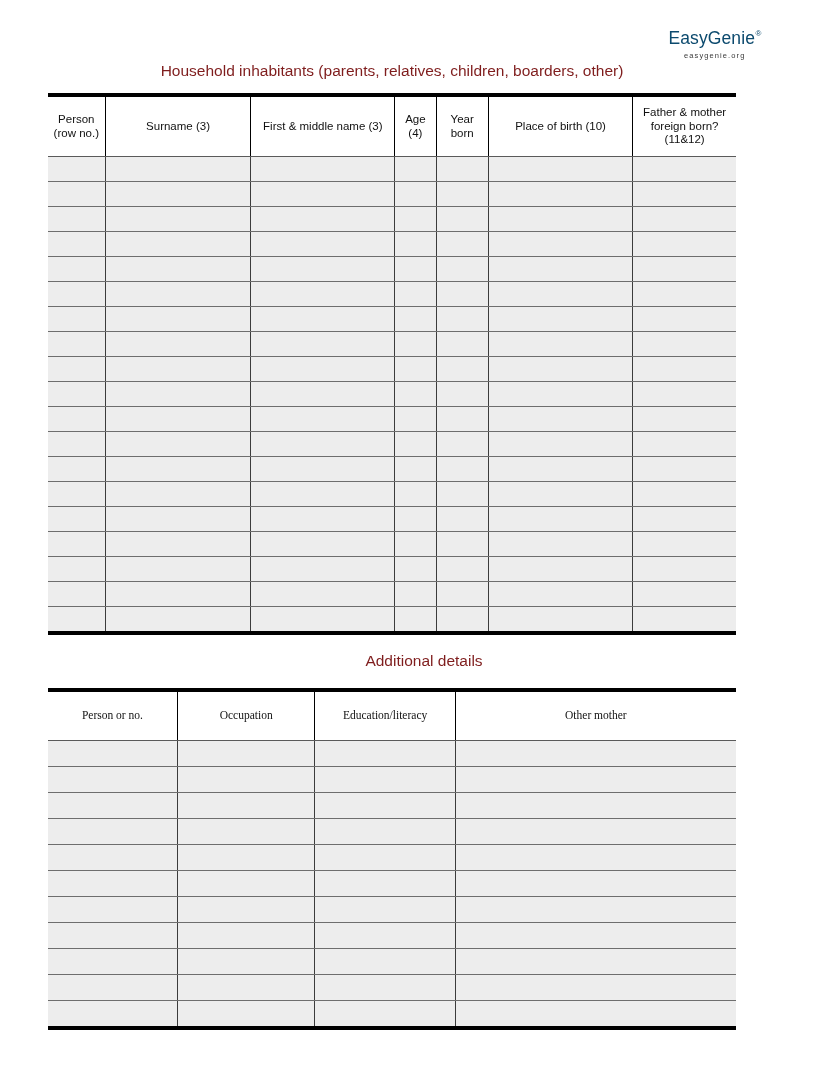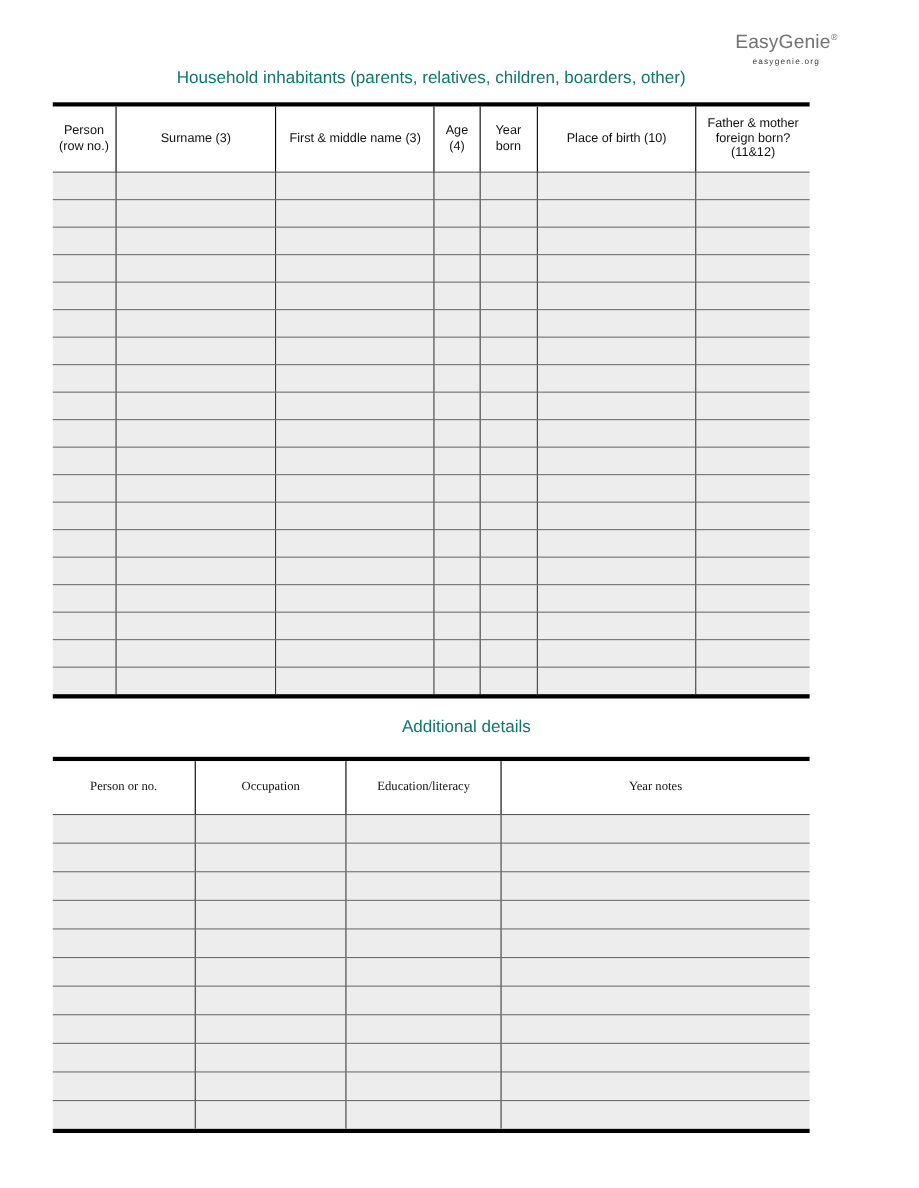--- a/index.html
+++ b/index.html
@@ -20,21 +20,21 @@
   .brand {
     position: absolute;
     top: 30px;
     right: 74px;
     text-align: center;
     line-height: 1;
   }
   .brand-name {
     font-size: 17.5px;
     letter-spacing: 0.1px;
-    color: #737373;
+    color: #0c4a6e;
     display: inline-block;
     position: relative;
   }
   .brand-reg {
     font-size: 8px;
     vertical-align: super;
     position: relative;
     top: -1px;
     left: 0.5px;
   }
@@ -45,21 +45,21 @@
     margin-top: 4px;
   }
 
   
   .section-title {
     position: absolute;
     left: 0;
     width: 784px;
     text-align: center;
     font-size: 15.5px;
-    color: #0f766e;
+    color: #7f1d1d;
     white-space: nowrap;
   }
   #title-main { top: 62px; }
   #title-additional { top: 652px; width: 784px; margin-left: 32px; }
 
   
   .sheet {
     position: absolute;
     border-top: 4px solid #000;
     border-bottom: 4px solid #000;
@@ -354,21 +354,21 @@
           <th>
             <span class="hdr-line">Person or no.</span>
           </th>
           <th>
             <span class="hdr-line">Occupation</span>
           </th>
           <th>
             <span class="hdr-line">Education/literacy</span>
           </th>
           <th>
-            <span class="hdr-line">Year notes</span>
+            <span class="hdr-line">Other mother</span>
           </th>
         </tr>
     </thead>
     <tbody>
         <tr>
           <td></td>
           <td></td>
           <td></td>
           <td></td>
         </tr>

